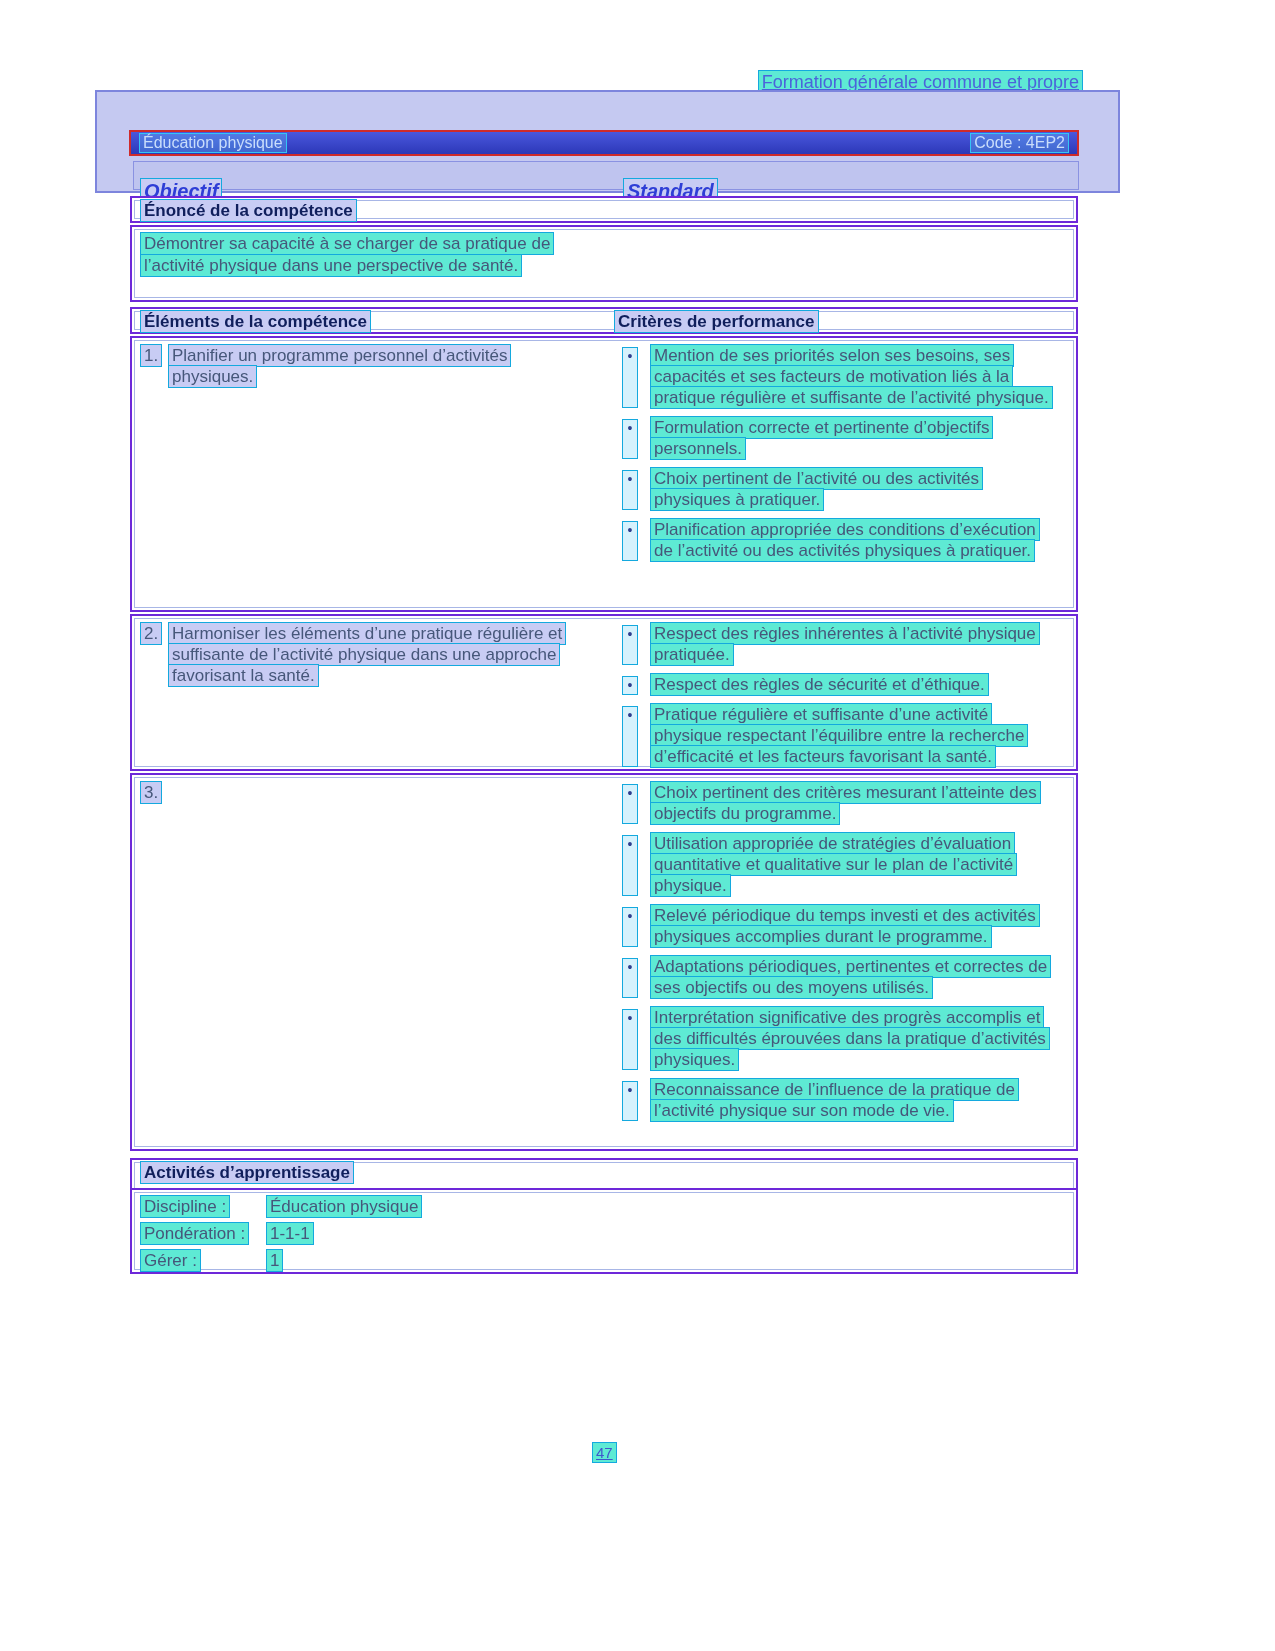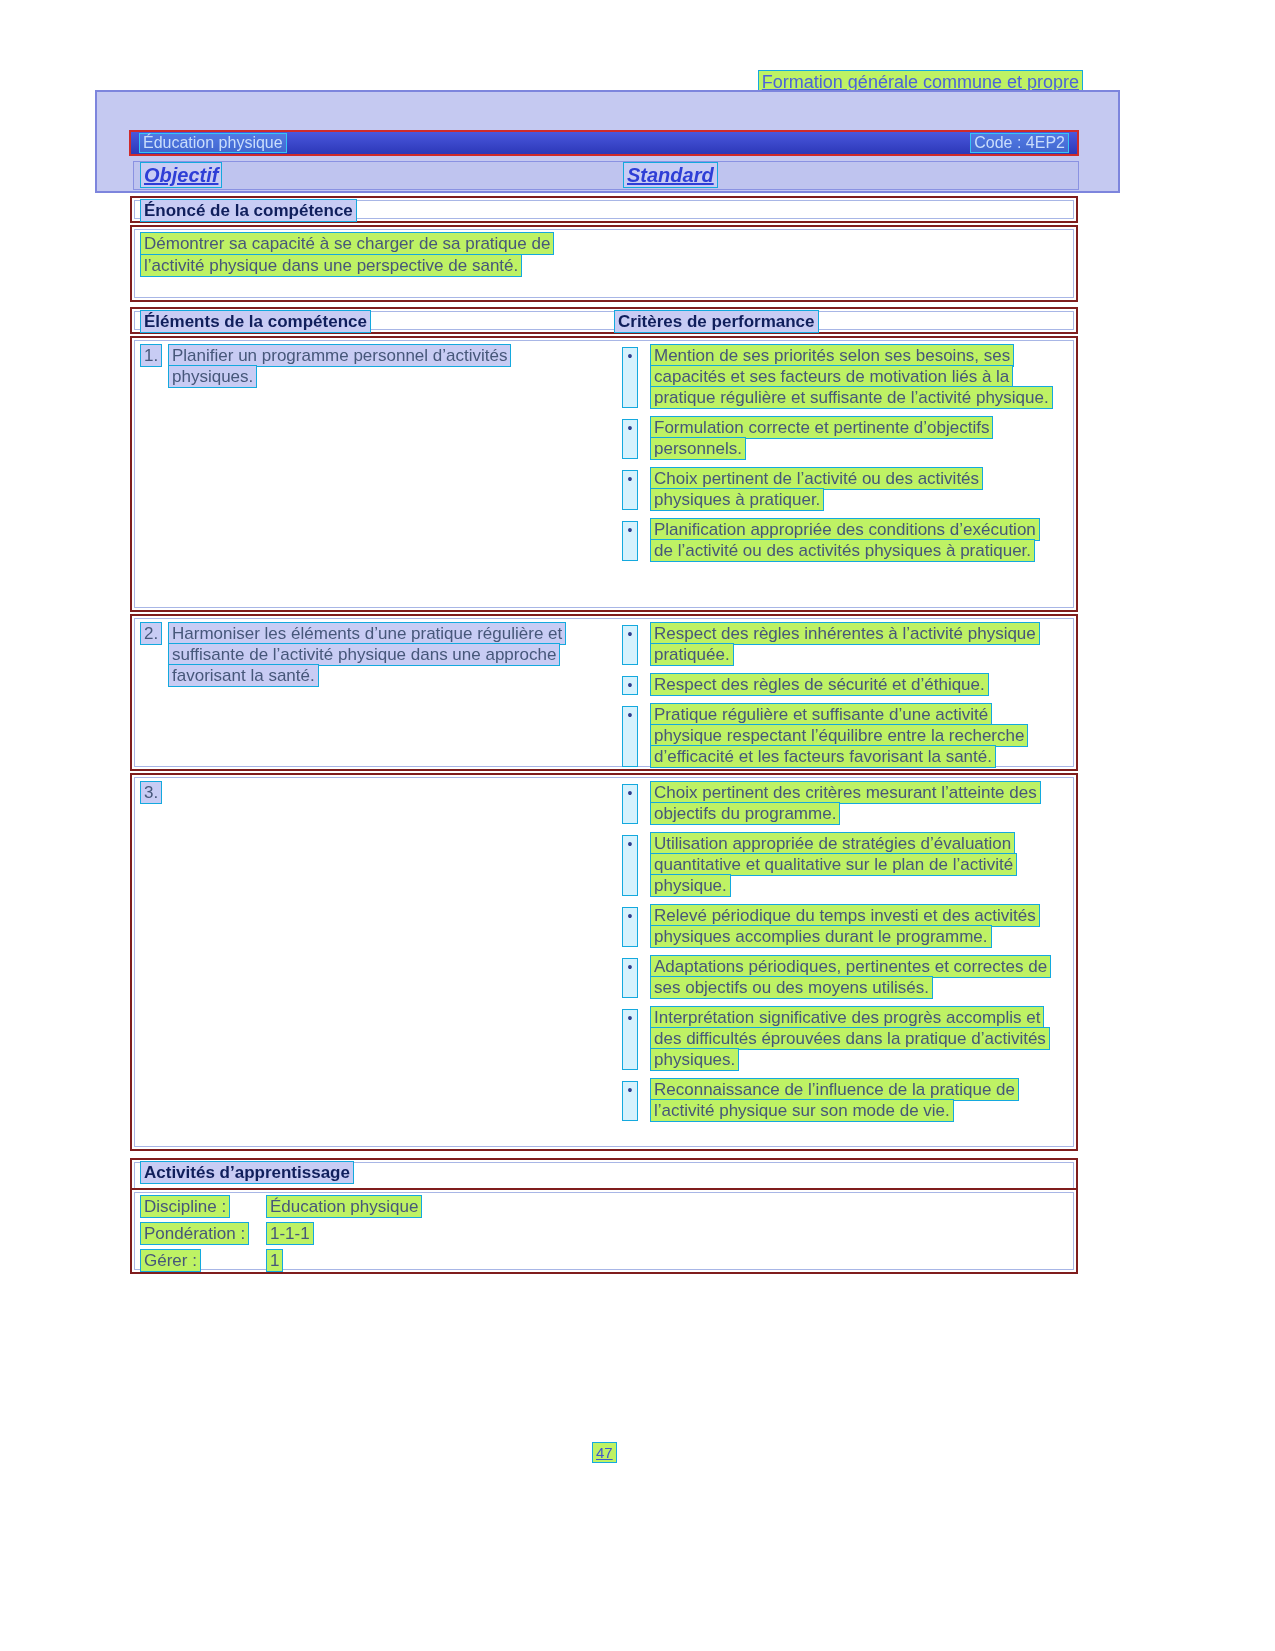--- a/index.html
+++ b/index.html
@@ -10,27 +10,27 @@
     color:#46577a;
   }
   .page { position:absolute; inset:0; background:#fff; overflow:hidden; }
 
   
   .hl {
     padding:1px 3px;
     -webkit-box-decoration-break:clone;
     box-decoration-break:clone;
   }
-  .hl-cyan { background:#bef264; border:1px solid #14a9de; }
+  .hl-cyan { background:#5eead4; border:1px solid #14a9de; }
   .hl-lav  { background:#c8ccf4; border:1px solid #14a9de; }
 
   
   .box {
     position:absolute; left:130px; width:948px;
-    border:2px solid #7f1d1d; background:#fff;
+    border:2px solid #6d28d9; background:#fff;
     box-shadow: inset 0 0 0 2px #ffffff, inset 0 0 0 3px #a8b6e6;
   }
 
   .doc-header {
     position:absolute; top:72px; right:192px;
     font-size:18px; color:#4b63da; text-decoration:underline;
   }
 
   .header-panel {
     position:absolute; left:95px; top:90px; width:1025px; height:103px;
@@ -45,21 +45,21 @@
   }
   .bar-hl {
     color:#c9ddfb; font-size:16px; line-height:18px;
     background:rgba(110,210,255,.30); border:1px solid #35c5f5; padding:0 3px;
   }
   .col-head-strip {
     position:absolute; left:36px; top:69px; width:946px; height:29px;
     background:#bfc4ef; border:1px solid #8a92e2;
   }
   .col-head {
-    position:absolute; top:2px;
+    position:absolute; top:18px;
     font-style:italic; font-weight:bold; font-size:20px; color:#2e3ed6;
     text-decoration:underline;
   }
   .col-head.obj { left:6px; }
   .col-head.std { left:489px; }
 
   .sec-title {
     position:absolute; left:8px; top:3px;
     font-weight:bold; font-size:17px; color:#101f5c;
   }

